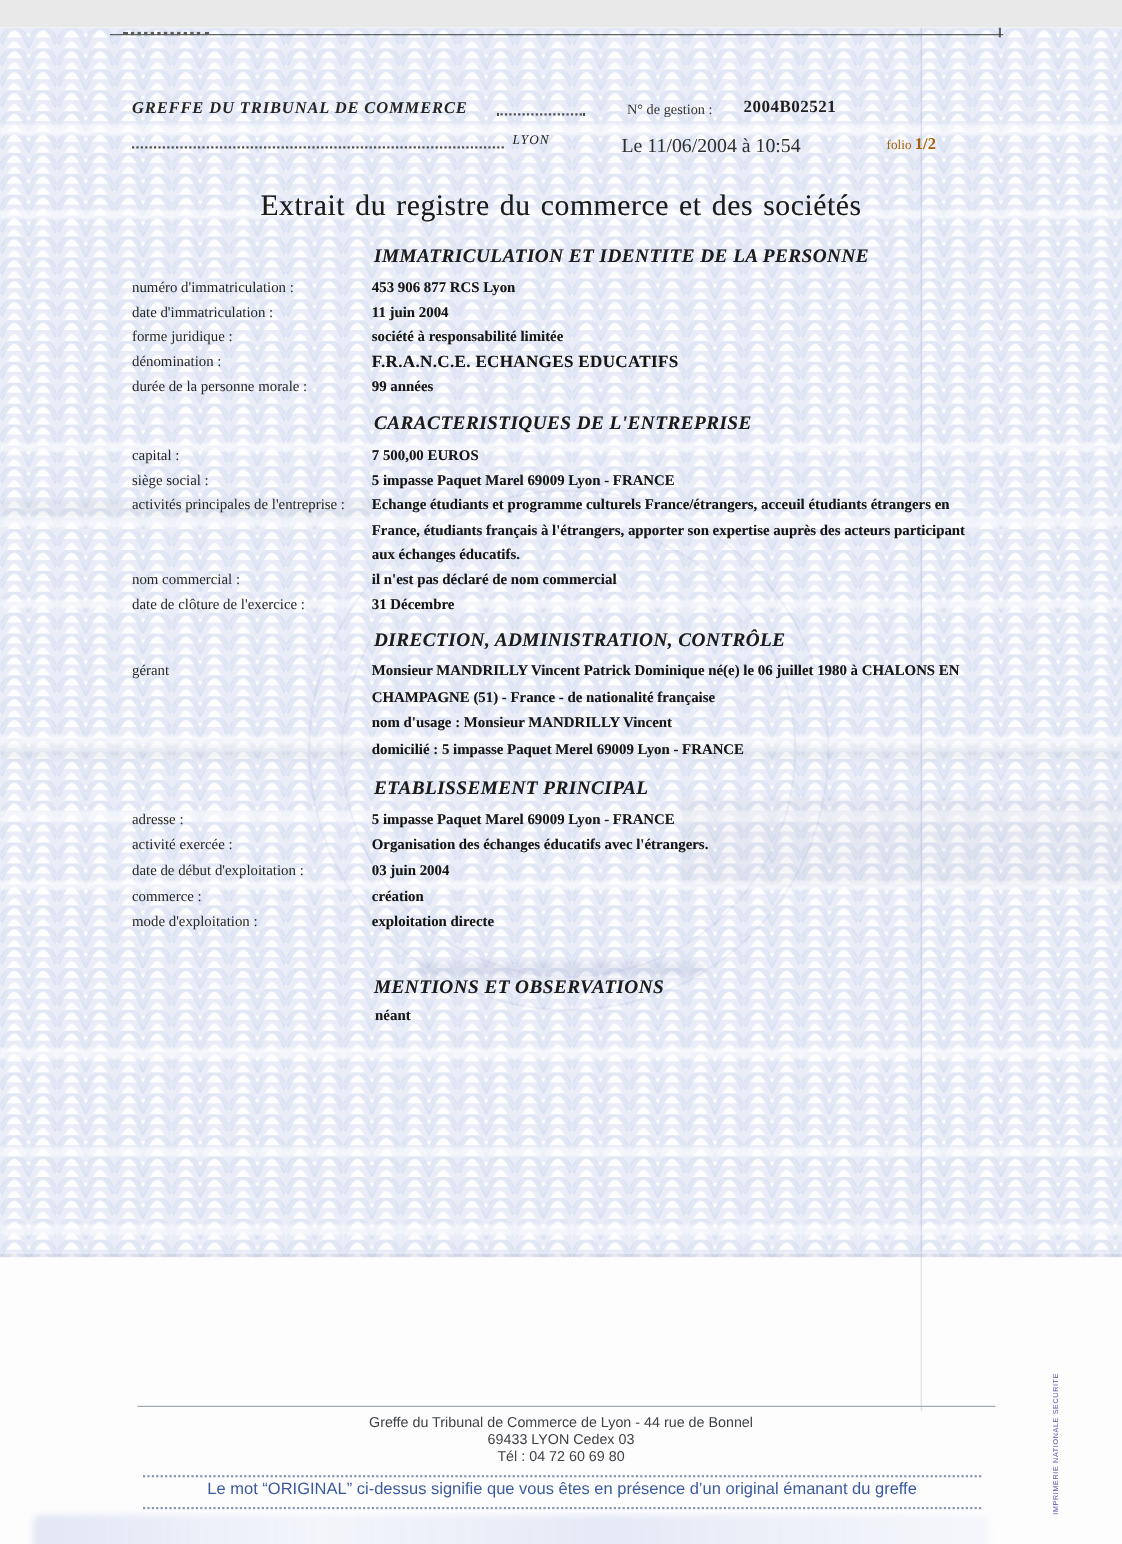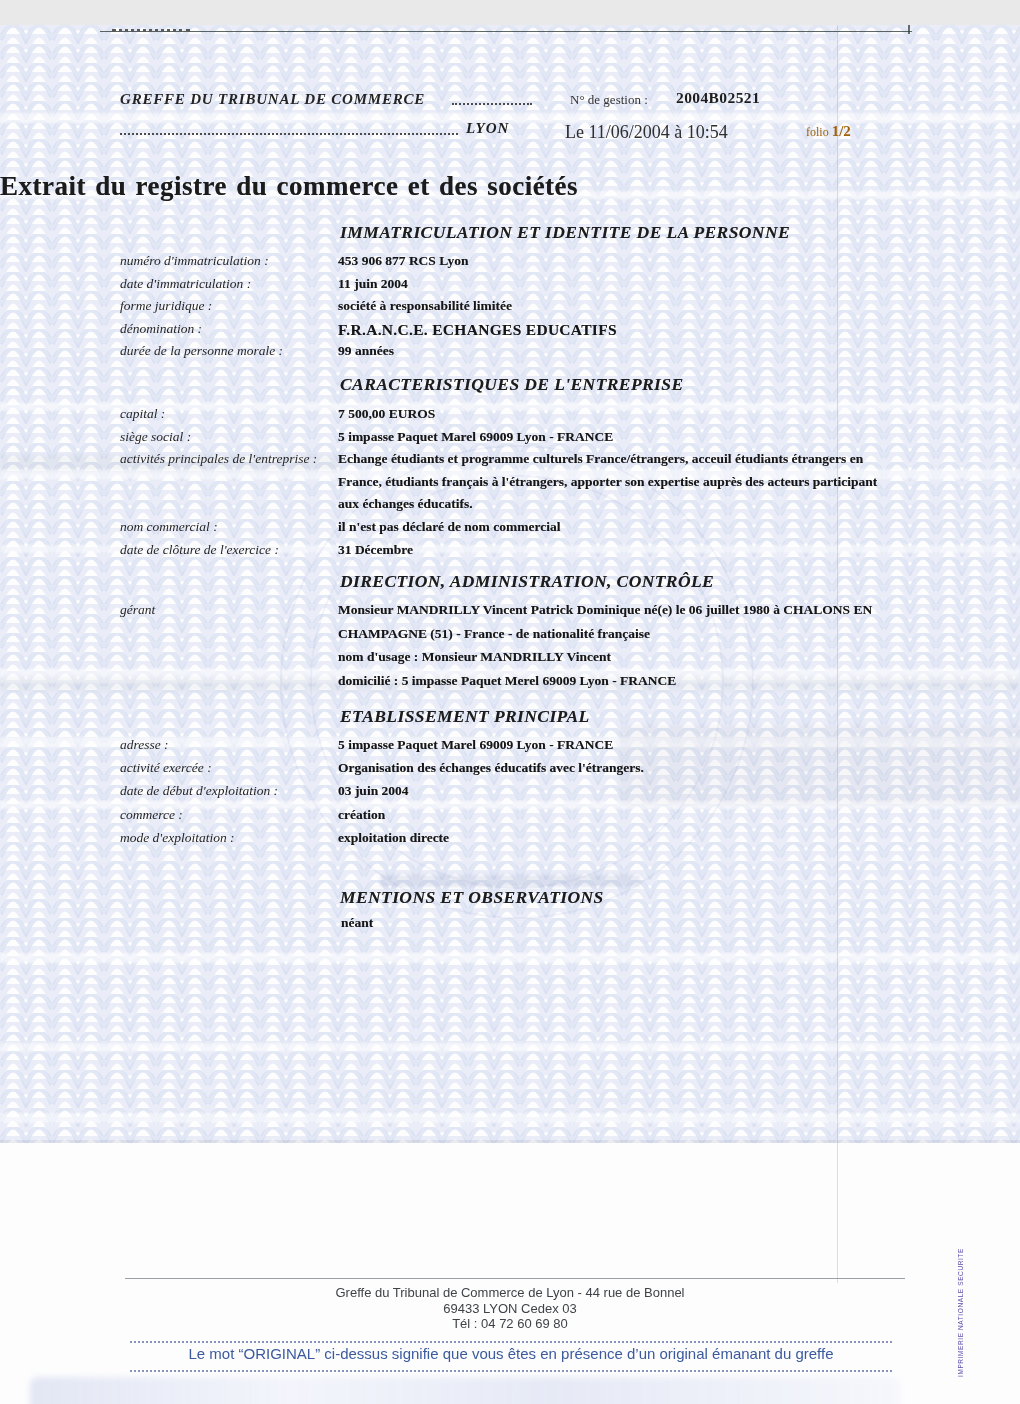--- a/index.html
+++ b/index.html
@@ -10,37 +10,37 @@
   .smudge{position:absolute;background:rgba(120,125,145,.07);filter:blur(1.5px);}
   .seal{position:absolute;border:2px solid rgba(95,115,185,.07);border-radius:50%;}
   .vline{position:absolute;left:837px;top:0;width:1px;height:1258px;background:rgba(130,140,185,.28);}
   .topline{position:absolute;left:100px;top:6px;width:812px;border-top:1.6px solid rgba(42,52,48,.75);}
   .toptick{position:absolute;left:908px;top:0;width:2px;height:9px;background:rgba(42,52,48,.7);}
   .topfrag{position:absolute;left:112px;top:0;width:78px;height:4px;border-bottom:3px dotted #5a5a5a;}
   .leader{position:absolute;border-bottom:2.5px dotted #4c4c4c;height:0;}
 
   .h-court{position:absolute;left:120px;top:66px;font-weight:bold;font-style:italic;
            font-size:15px;letter-spacing:.8px;color:#242424;}
-  .h-city{position:absolute;left:466px;top:95px;font-weight:bold;font-style:italic;
-          font-size:15px;letter-spacing:1px;}
+  .h-city{position:absolute;left:466px;top:95px;font-weight:normal;font-style:italic;
+          font-size:12px;letter-spacing:1px;}
   .g-label{position:absolute;left:570px;top:67px;font-size:13px;color:#333;}
   .g-num{position:absolute;left:676px;top:64px;font-size:15.5px;font-weight:bold;letter-spacing:.4px;}
   .g-date{position:absolute;left:565px;top:97px;font-size:18px;color:#2e2e2e;}
   .folio{position:absolute;left:806px;top:98px;font-size:12px;color:#a16207;}
   .folio b{font-size:15px;font-weight:bold;}
 
-  .title{position:absolute;left:0;top:146px;width:1020px;text-align:left;
-         font-size:27px;font-weight:bold;letter-spacing:.5px;word-spacing:2px;color:#1b1b1b;
+  .title{position:absolute;left:0;top:146px;width:1020px;text-align:center;
+         font-size:27px;font-weight:normal;letter-spacing:.5px;word-spacing:2px;color:#1b1b1b;
          text-shadow:0 0 .6px rgba(0,0,0,.4);}
 
   .sech{position:absolute;left:340px;font-size:17.5px;font-weight:bold;font-style:italic;
         letter-spacing:.4px;color:#1c1c1c;text-shadow:0 0 .5px rgba(0,0,0,.35);}
   .rows{position:absolute;left:0;width:1020px;}
   .frow{position:relative;}
-  .flabel{position:absolute;left:120px;font-style:italic;font-size:13.5px;color:#262626;white-space:nowrap;}
+  .flabel{position:absolute;left:120px;font-size:13.5px;color:#262626;white-space:nowrap;}
   .fvalue{position:absolute;left:338px;font-weight:bold;font-size:13.5px;color:#161616;
           white-space:nowrap;text-shadow:0 0 .5px rgba(0,0,0,.3);}
   .fvalue.big{font-size:15.5px;letter-spacing:.3px;}
 
   .ghost{position:absolute;left:380px;top:850px;width:260px;height:12px;
          background:rgba(130,140,185,.16);filter:blur(1.8px);transform:scaleY(-1);}
 
   .footrule{position:absolute;left:125px;top:1253px;width:780px;height:1px;background:#9aa0a8;}
   .footer{position:absolute;left:0;width:1020px;text-align:center;
           font-family:"Liberation Sans",sans-serif;font-size:13px;color:#3f4347;}

